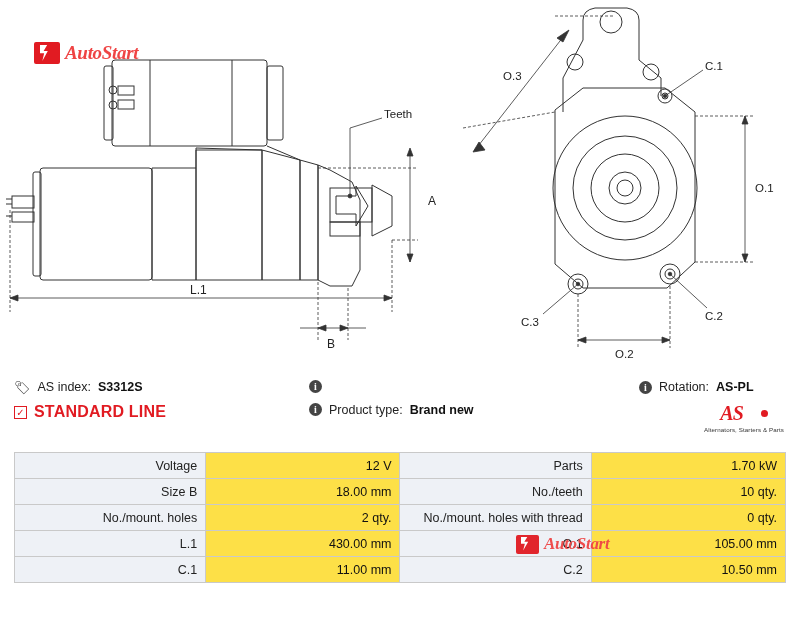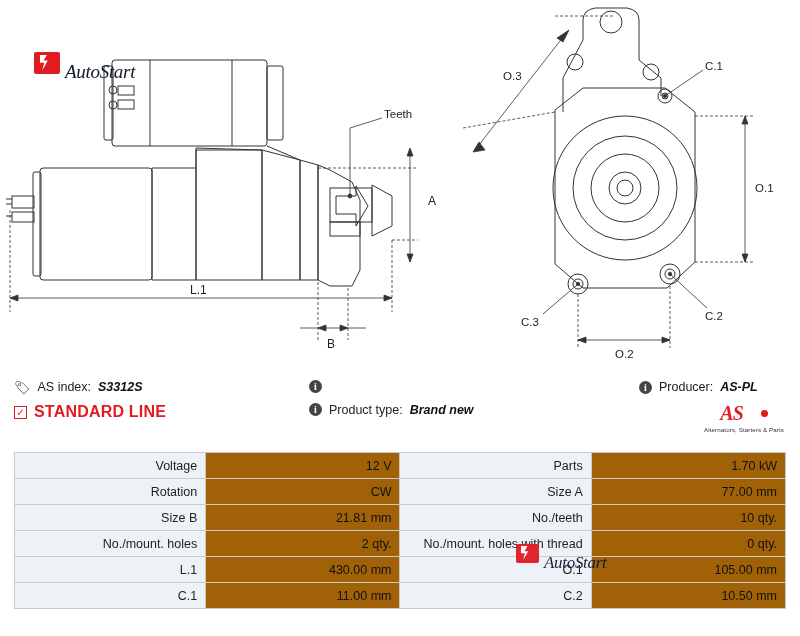--- a/index.html
+++ b/index.html
@@ -24,38 +24,37 @@
     width: 26px; height: 22px; background: #e11b22;
     display: inline-block; position: relative; border-radius: 2px;
   }
   .logo-mark::before {
     content: ""; position: absolute; left: 6px; top: 3px;
     width: 13px; height: 16px; background: #ffffff;
     clip-path: polygon(0% 0%, 55% 0%, 28% 38%, 60% 38%, 18% 100%, 32% 52%, 0% 52%);
   }
   .logo-text {
     font-family: "Liberation Serif", serif;
-    font-style: italic; font-weight: normal; font-size: 19px; color: #0f172a;
+    font-style: italic; font-weight: bold; font-size: 19px; color: #ef4444;
     letter-spacing: -0.3px;
-    margin-top: 19px;
   }
 
   
   .info {
     position: relative;
     padding: 8px 14px 6px 14px;
     height: 80px;
   }
   .info-row { display: flex; align-items: flex-start; margin-bottom: 9px; }
   .info-col-1 { width: 295px; display: flex; align-items: center; gap: 7px; }
   .info-col-2 { width: 330px; display: flex; align-items: flex-start; gap: 7px; }
   .info-col-3 { flex: 1; display: flex; align-items: center; gap: 7px; justify-content: flex-start; }
 
   .lbl { font-size: 12.5px; color: #222; }
-  .val { font-size: 12.5px; font-weight: bold; color: #111; font-style: italic; }
+  .val { font-size: 12.5px; font-weight: bold; color: #111; }
 
   .tag-icon { color: #333; font-size: 13px; line-height: 1; }
   .i-icon {
     display: inline-block; width: 13px; height: 13px; border-radius: 50%;
     background: #444; color: #fff; font-size: 10px; font-weight: bold;
     text-align: center; line-height: 13px; font-family: "Liberation Serif", serif;
   }
   .check-icon {
     display: inline-block; width: 13px; height: 13px; border: 1.5px solid #e11b22;
     color: #e11b22; font-size: 10px; line-height: 11px; text-align: center;
@@ -75,21 +74,21 @@
     table-layout: fixed;
   }
   table.specs td {
     border: 1px solid #c9c9c9;
     height: 26px;
     font-size: 12.5px;
     padding: 3px 8px;
     vertical-align: middle;
   }
   td.k { background: #eef1f6; text-align: right; width: 190px; color: #222; }
-  td.v { background: #a16207; text-align: right; width: 193px; color: #111; }
+  td.v { background: #fde047; text-align: right; width: 193px; color: #111; }
   .spec-wrap { position: relative; }
 
   .wm {
     position: absolute; display: flex; align-items: center; gap: 5px;
     opacity: 0.95; pointer-events: none;
   }
   .wm .logo-text { font-size: 17px; }
   .wm .logo-mark { width: 23px; height: 19px; }
   .wm .logo-mark::before { left: 5px; top: 2px; width: 12px; height: 14px; }
 
@@ -265,21 +264,21 @@
       <div class="info-col-1">
         <span class="tag-icon">🏷</span>
         <span class="lbl">AS index:</span>
         <span class="val">S3312S</span>
       </div>
       <div class="info-col-2">
         <span class="i-icon">i</span>
       </div>
       <div class="info-col-3">
         <span class="i-icon">i</span>
-        <span class="lbl">Producer:</span>
+        <span class="lbl">Rotation:</span>
         <span class="val">AS-PL</span>
       </div>
     </div>
 
     <div class="info-row">
       <div class="info-col-1">
         <span class="check-icon">✓</span>
         <span class="standard-line">STANDARD LINE</span>
       </div>
       <div class="info-col-2">
@@ -302,28 +301,22 @@
   <div class="spec-wrap">
     <table class="specs">
       <tbody>
         <tr>
           <td class="k">Voltage</td>
           <td class="v">12 V</td>
           <td class="k">Parts</td>
           <td class="v">1.70 kW</td>
         </tr>
         <tr>
-          <td class="k">Rotation</td>
-          <td class="v">CW</td>
-          <td class="k">Size A</td>
-          <td class="v">77.00 mm</td>
-        </tr>
-        <tr>
           <td class="k">Size B</td>
-          <td class="v">21.81 mm</td>
+          <td class="v">18.00 mm</td>
           <td class="k">No./teeth</td>
           <td class="v">10 qty.</td>
         </tr>
         <tr>
           <td class="k">No./mount. holes</td>
           <td class="v">2 qty.</td>
           <td class="k">No./mount. holes with thread</td>
           <td class="v">0 qty.</td>
         </tr>
         <tr>

